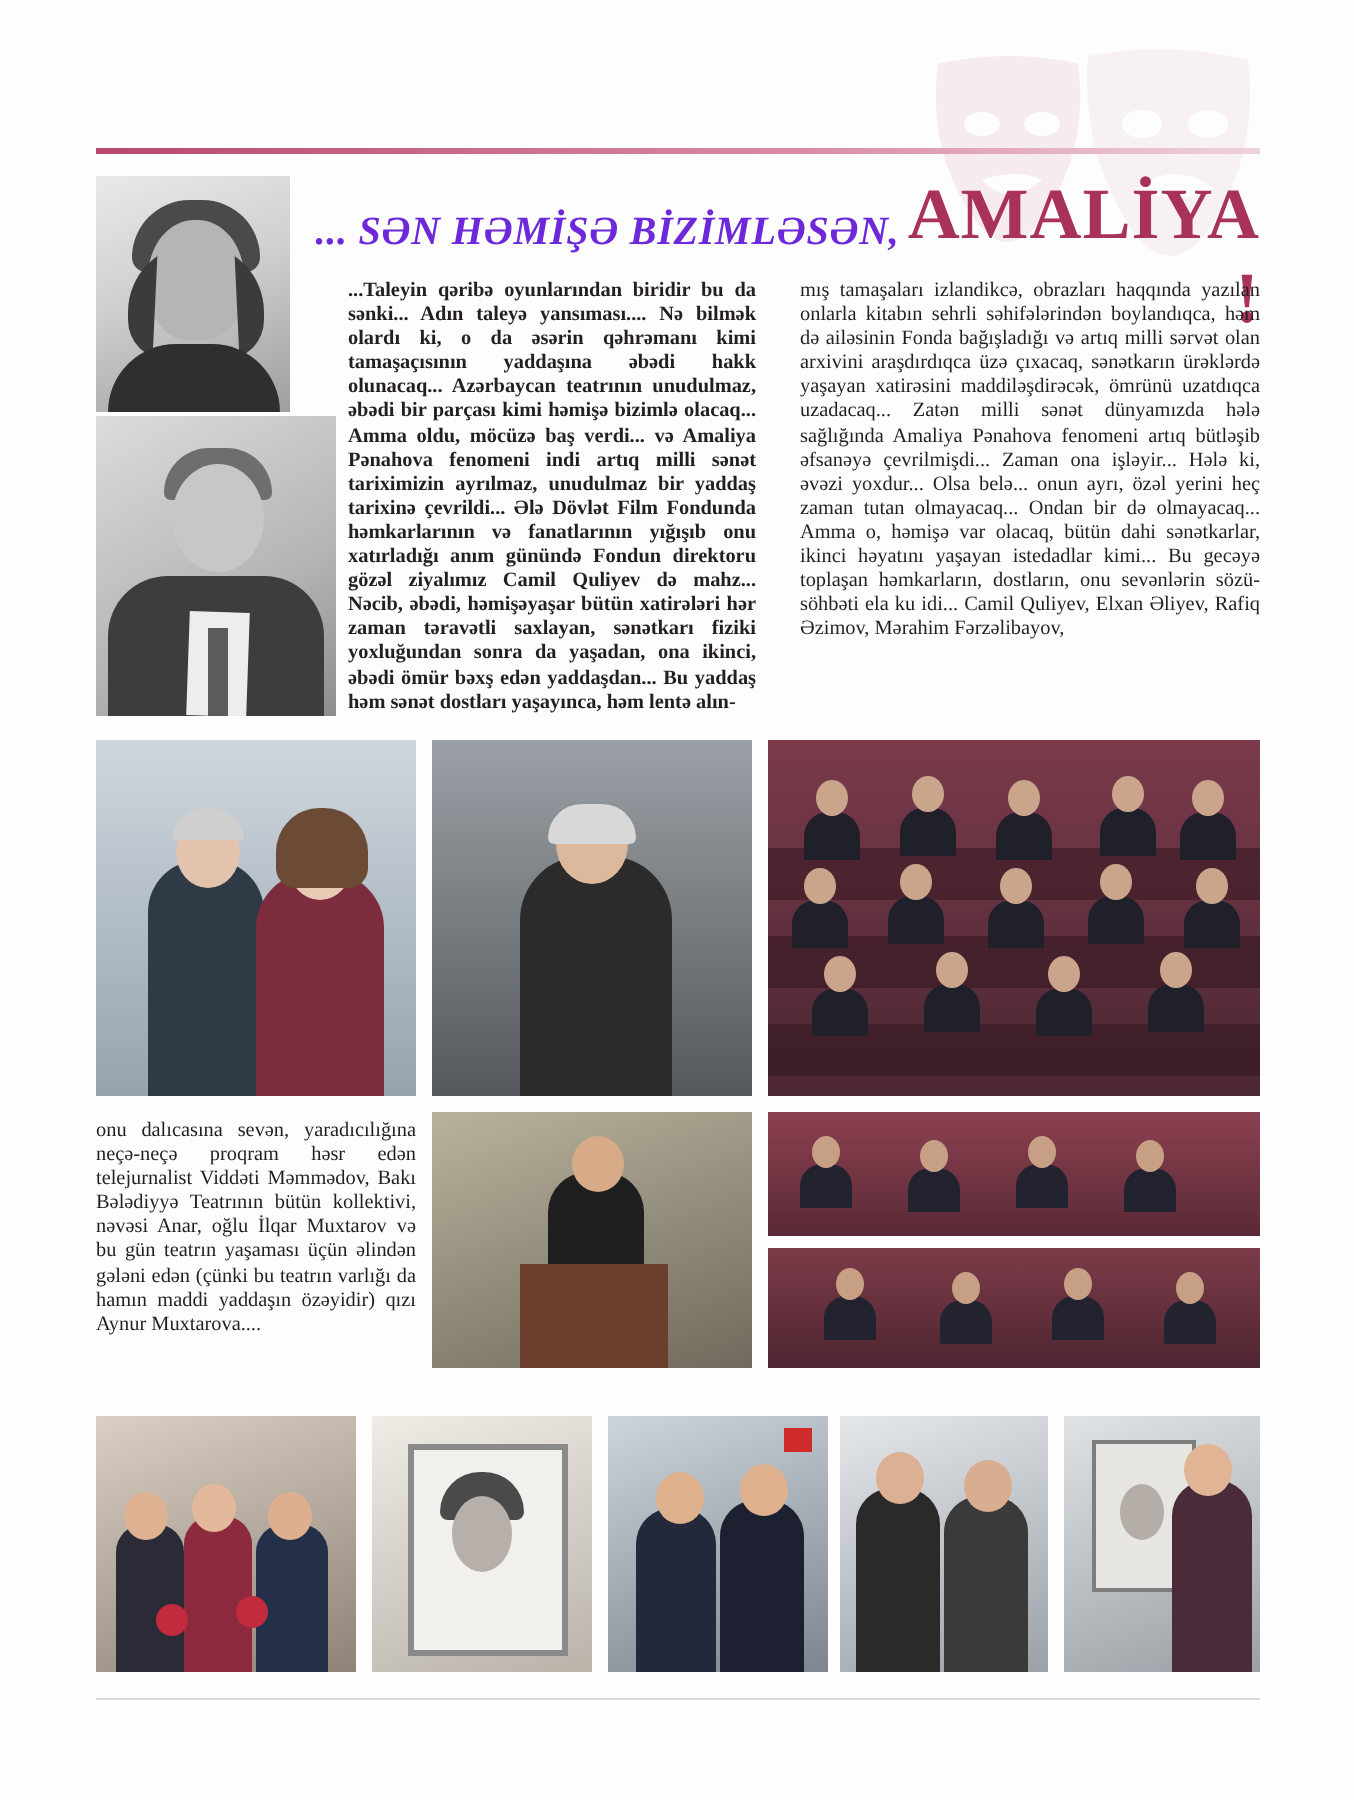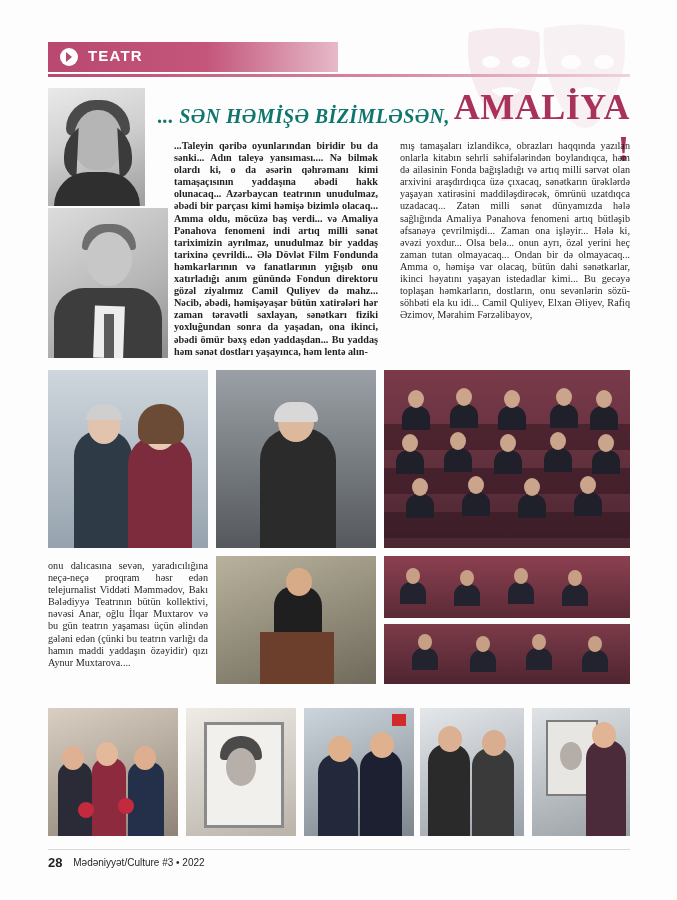--- a/index.html
+++ b/index.html
@@ -87,21 +87,21 @@
     top: 86px;
     width: 480px;
     height: 50px;
     text-align: right;
   }
   .title-small {
     font-family: "Liberation Serif", serif;
     font-weight: bold;
     font-style: italic;
     font-size: 20px;
-    color: #0f766e;
+    color: #6d28d9;
     letter-spacing: 0.4px;
     vertical-align: bottom;
   }
   .title-big {
     font-family: "Liberation Serif", serif;
     font-weight: bold;
     font-size: 36px;
     color: #a8325a;
     letter-spacing: 0.5px;
     vertical-align: bottom;
@@ -334,24 +334,20 @@
       <ellipse cx="32" cy="40" rx="9" ry="6" fill="#ffffff"></ellipse>
       <ellipse cx="62" cy="40" rx="9" ry="6" fill="#ffffff"></ellipse>
       <path d="M32 68 q13 14 30 0 q-14 -6 -30 0 z" fill="#ffffff"></path>
       <path d="M85 6 q40 -8 80 2 q6 50 -22 88 q-17 20 -34 0 q-28 -40 -24 -90 z" opacity="0.35"></path>
       <ellipse cx="112" cy="40" rx="10" ry="7" fill="#ffffff"></ellipse>
       <ellipse cx="145" cy="40" rx="10" ry="7" fill="#ffffff"></ellipse>
       <path d="M110 72 q18 -14 38 0 q-18 10 -38 0 z" fill="#ffffff"></path>
     </g>
   </svg>
 
-  <div class="header-bar">
-    <span class="circle"></span>
-    <span class="section-label">TEATR</span>
-  </div>
   <div class="header-rule"></div>
 
   <div class="title-wrap">
     <span class="title-small">... SƏN HƏMİŞƏ BİZİMLƏSƏN,</span>
     <span class="title-big">AMALİYA !</span>
   </div>
 
   <div class="photo bw" id="photo-portrait">
     <div class="scarf"></div>
       <div class="head"></div>
@@ -483,18 +479,14 @@
       <div class="pface"></div>
     <div class="woman"></div>
       <div class="whead"></div>
   </div>
 
   <div class="col" id="col-left-top">...Taleyin qəribə oyunlarından biridir bu da sənki... Adın taleyə yansıması.... Nə bilmək olardı ki, o da əsərin qəhrəmanı kimi tamaşaçısının yaddaşına əbədi hakk olunacaq... Azərbaycan teatrının unudulmaz, əbədi bir parçası kimi həmişə bizimlə olacaq... Amma oldu, möcüzə baş verdi... və Amaliya Pənahova fenomeni indi artıq milli sənət tariximizin ayrılmaz, unudulmaz bir yaddaş tarixinə çevrildi... Ələ Dövlət Film Fondunda həmkarlarının və fanatlarının yığışıb onu xatırladığı anım günündə Fondun direktoru gözəl ziyalımız Camil Quliyev də mahz... Nəcib, əbədi, həmişəyaşar bütün xatirələri hər zaman təravətli saxlayan, sənətkarı fiziki yoxluğundan sonra da yaşadan, ona ikinci, əbədi ömür bəxş edən yaddaşdan... Bu yaddaş həm sənət dostları yaşayınca, həm lentə alın-</div>
   <div class="col" id="col-right-top">mış tamaşaları izlandikcə, obrazları haqqında yazılan onlarla kitabın sehrli səhifələrindən boylandıqca, həm də ailəsinin Fonda bağışladığı və artıq milli sərvət olan arxivini araşdırdıqca üzə çıxacaq, sənətkarın ürəklərdə yaşayan xatirəsini maddiləşdirəcək, ömrünü uzatdıqca uzadacaq... Zatən milli sənət dünyamızda hələ sağlığında Amaliya Pənahova fenomeni artıq bütləşib əfsanəyə çevrilmişdi... Zaman ona işləyir... Hələ ki, əvəzi yoxdur... Olsa belə... onun ayrı, özəl yerini heç zaman tutan olmayacaq... Ondan bir də olmayacaq... Amma o, həmişə var olacaq, bütün dahi sənətkarlar, ikinci həyatını yaşayan istedadlar kimi... Bu gecəyə toplaşan həmkarların, dostların, onu sevənlərin sözü-söhbəti ela ku idi... Camil Quliyev, Elxan Əliyev, Rafiq Əzimov, Mərahim Fərzəlibayov,</div>
   <div class="col" id="col-mid-left">onu dalıcasına sevən, yaradıcılığına neçə-neçə proqram həsr edən telejurnalist Viddəti Məmmədov, Bakı Bələdiyyə Teatrının bütün kollektivi, nəvəsi Anar, oğlu İlqar Muxtarov və bu gün teatrın yaşaması üçün əlindən gələni edən (çünki bu teatrın varlığı da hamın maddi yaddaşın özəyidir) qızı Aynur Muxtarova....</div>
 
   <div class="footer-rule"></div>
-  <div class="footer">
-    <span class="pagenum">28</span>
-    <span>Mədəniyyət/Culture #3 • 2022</span>
-  </div>
 
 </div>
 
 </body></html>

